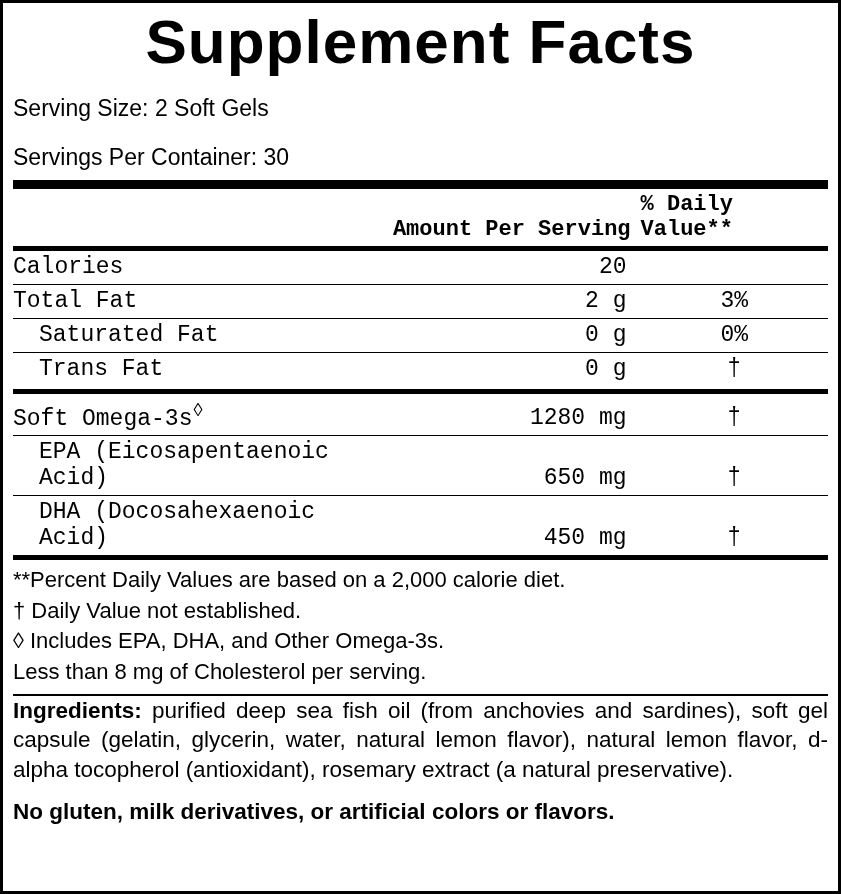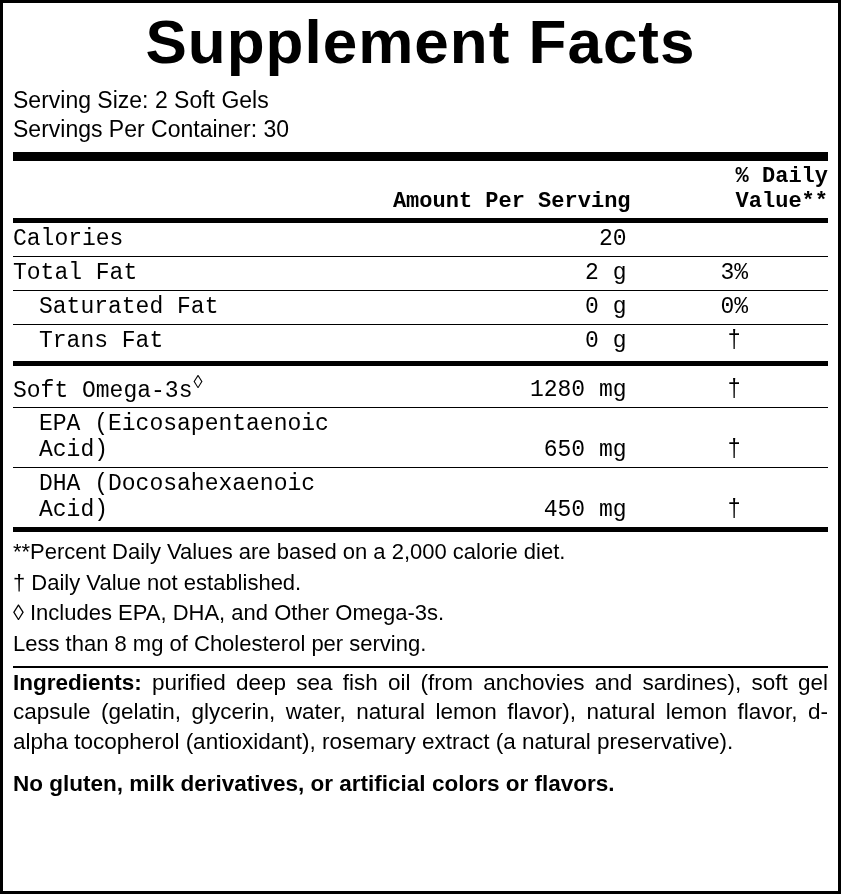--- a/index.html
+++ b/index.html
@@ -20,27 +20,28 @@
     height: 894px;
     border: 3px solid #000;
     padding: 4px 10px 0 10px;
     position: relative;
   }
   .title {
     font-size: 62px;
     font-weight: bold;
     letter-spacing: 1px;
     line-height: 1.05;
-    margin: 2px 0 12px 0;
+    margin: 2px 0 0 0;
     white-space: nowrap;
     text-align: center;
   }
   .serving-line {
     font-size: 23px;
     line-height: 1.25;
+    margin-top: 20px;
   }
   .rule-thick {
     border-top: 9px solid #000;
     margin-top: 8px;
   }
   .rule-med {
     border-top: 5px solid #000;
   }
   .rule-thin {
     border-top: 1.5px solid #000;
@@ -57,21 +58,21 @@
   }
   .col-name { text-align: left; width: 44%; }
   .col-amt { text-align: right; width: 33%; padding-right: 14px !important; }
   .col-dv  { text-align: center; width: 23%; }
   .hdr td {
     font-weight: bold;
     font-size: 22px;
     padding-bottom: 6px;
   }
   .hdr .col-amt { text-align: right; padding-right: 10px !important; }
-  .hdr .col-dv { text-align: right; }
+  .hdr .col-dv { text-align: left; }
   tr.sub .col-name { padding-left: 26px; }
   tr.bordered td { border-bottom: 1.5px solid #000; }
   tr.calories td { border-bottom: 1.5px solid #000; }
   .omega-sep td { padding: 0; }
   .omega-sep-inner {
     border-top: 5px solid #000;
     height: 0;
   }
   .footnotes {
     font-size: 22px;

